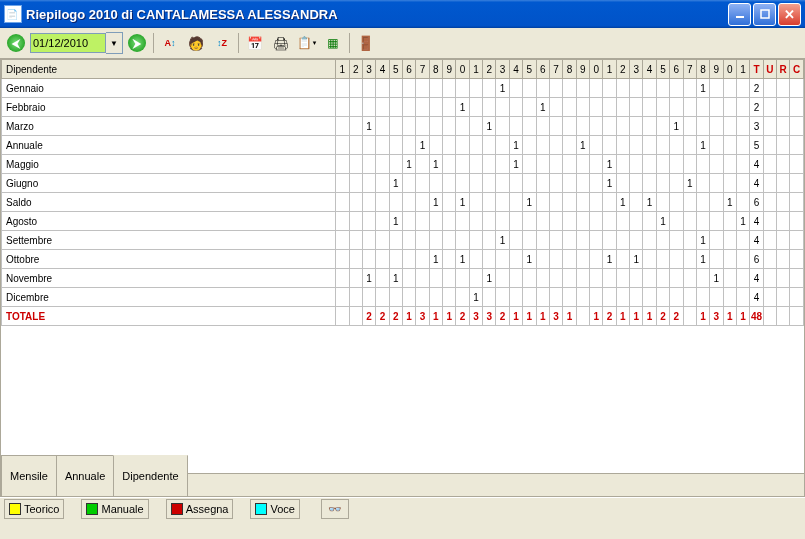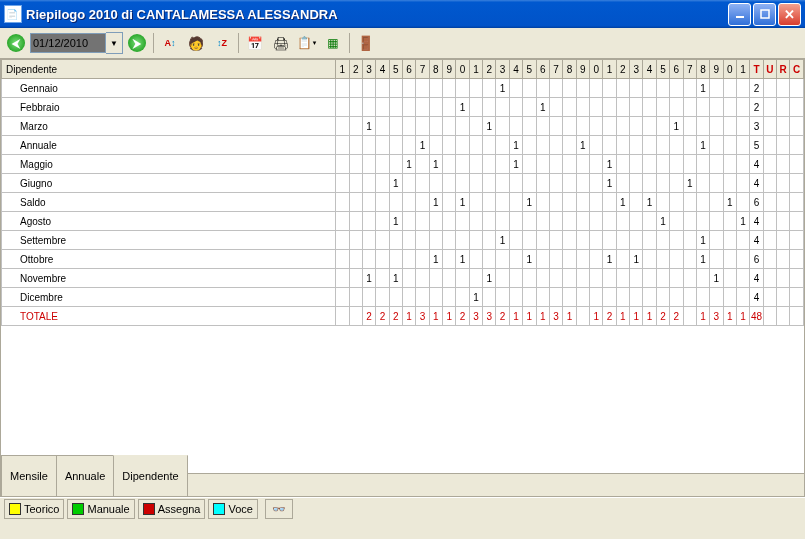--- a/index.html
+++ b/index.html
@@ -8,40 +8,40 @@
   .title-text{flex:1;text-shadow:1px 1px 0 #0a246a}
   .winbtn{width:21px;height:21px;border:1px solid #fff;border-radius:3px;margin-left:2px;display:flex;align-items:center;justify-content:center;font-weight:bold;font-family:Arial}
   .winbtn.min{background:linear-gradient(#8fb2f4,#2f6fd8)}
   .winbtn.max{background:linear-gradient(#8fb2f4,#2f6fd8)}
   .winbtn.close{background:linear-gradient(#f4a18f,#d83e2f);color:#fff}
   .toolbar{height:26px;background:#ece9d8;border-bottom:1px solid #aca899;display:flex;align-items:center;padding:2px 4px;gap:2px}
   .tbtn{width:22px;height:22px;display:flex;align-items:center;justify-content:center;cursor:pointer;border:1px solid transparent;border-radius:2px}
   .nav-arrow{width:18px;height:18px;border-radius:50%;display:flex;align-items:center;justify-content:center;color:#fff;font-size:11px;font-weight:bold}
   .nav-back{background:radial-gradient(#7be07b,#0a8f0a)}
   .nav-fwd{background:radial-gradient(#7be07b,#0a8f0a)}
-  .date-input{width:70px;height:18px;border:1px solid #7f9db9;background:#737373;font-size:11px;padding:0 2px}
+  .date-input{width:70px;height:18px;border:1px solid #7f9db9;background:#bef264;font-size:11px;padding:0 2px}
   .date-combo{display:flex;align-items:center}
   .date-drop{width:16px;height:20px;border:1px solid #7f9db9;border-left:none;background:#ece9d8;display:flex;align-items:center;justify-content:center;font-size:8px}
   .sep{width:1px;height:20px;background:#aca899;margin:0 2px}
   .ico-lbl{font-size:9px;font-weight:bold}
   .content{position:relative;height:437px;border:1px solid #aca899;border-top:none;margin:0;background:#fff;overflow:hidden}
   table{border-collapse:collapse;width:100%;table-layout:fixed}
   th{background:#ece9d8;border:1px solid #aca899;font-weight:normal;font-size:10px;height:18px;text-align:center;padding:0}
   th.dep{width:320px;text-align:left;padding-left:4px}
   th.num{width:12px}
   th.red{color:#c00;font-weight:bold}
   td{border:1px solid #c0c0c0;height:18px;font-size:10px;text-align:center;padding:0}
-  td.month{text-align:left;padding-left:18px;background:#fff}
-  tr.total td{color:#c00;font-weight:normal}
+  td.month{text-align:left;padding-left:4px;background:#fff}
+  tr.total td{color:#c00;font-weight:bold}
   tr.total td.month{color:#c00}
   .tabs-bar{position:absolute;bottom:0;left:0;right:0;height:22px;display:flex;align-items:flex-end;background:#ece9d8;border-top:1px solid #aca899}
   .tab{padding:14px 8px;border:1px solid #aca899;background:#ece9d8;font-size:11px;cursor:pointer;margin-right:-1px;position:relative;bottom:-1px}
   .tab.active{background:#ece9d8;border-top:1px solid #ece9d8;border-bottom:1px solid #aca899;z-index:2}
   .tab.inactive{background:#ece9d8}
-  .statusbar{height:22px;background:#ece9d8;border-top:1px solid #fff;display:flex;align-items:center;padding:0 4px;gap:3px;font-size:11px}
+  .statusbar{height:22px;background:#ece9d8;border-top:1px solid #fff;display:flex;align-items:center;padding:0 4px;gap:17px;font-size:11px}
   .legend{display:flex;align-items:center;gap:3px;border:1px solid #aca899;padding:1px 4px;height:16px}
   .sq{width:10px;height:10px;border:1px solid #333}
   .sq.y{background:#ff0}
   .sq.g{background:#0c0}
   .sq.r{background:#c00}
   .sq.c{background:#0ff}
   .status-text{border:1px solid #aca899;padding:1px 6px;height:16px;display:flex;align-items:center;gap:3px;margin-left:4px}
   .grid-wrap{overflow:auto;height:415px}
 </style>
 </head>

